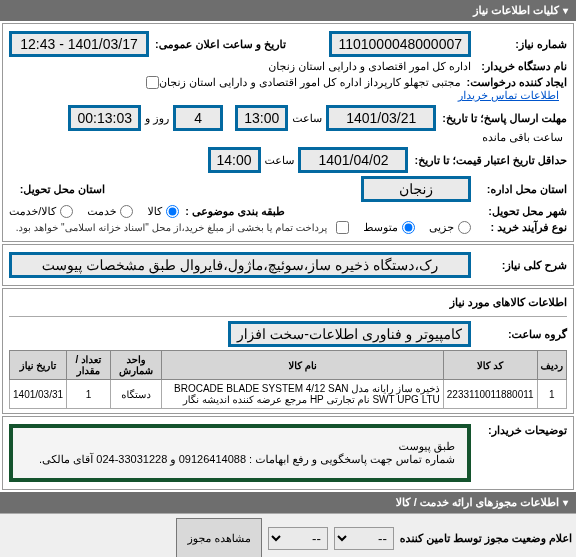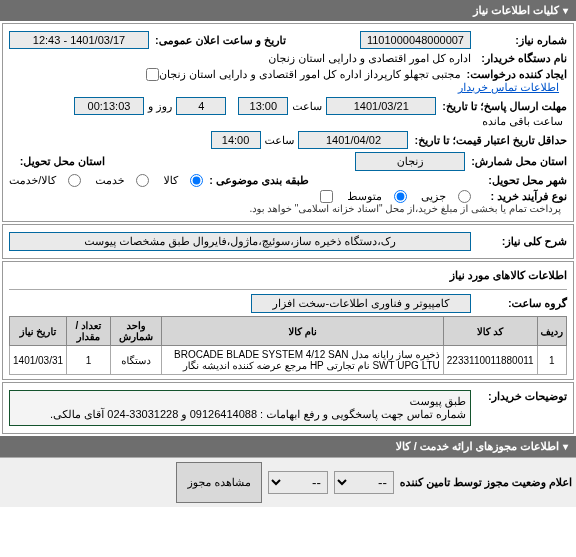--- a/index.html
+++ b/index.html
@@ -3,27 +3,27 @@
 <meta charset="utf-8">
 <style>
 * { box-sizing: border-box; margin: 0; padding: 0; }
 body { font-family: Tahoma, Arial, sans-serif; font-size: 11px; background: #fff; direction: rtl; }
 .wrap { width: 576px; background: #fff; }
 .hdr { background: #6e6e6e; color: #fff; padding: 4px 8px; font-weight: bold; display: flex; align-items: center; }
 .chev { font-size: 10px; margin-left: 4px; }
 .box { border: 1px solid #999; margin: 2px; padding: 4px 6px; background: #fff; }
 .row { display: flex; align-items: center; margin: 3px 0; flex-wrap: wrap; }
 .lbl { font-weight: bold; margin-left: 6px; min-width: 90px; text-align: right; }
-.fld { background: #eaeaea; border: 1px solid #0369a1; padding: 2px 6px; min-width: 110px; text-align: center; font-size: 11px; }
+.fld { background: #eaeaea; border: 3px solid #0369a1; padding: 2px 6px; min-width: 110px; text-align: center; font-size: 14px; }
 .fld-w { min-width: 220px; text-align: center; }
 .fld-s { min-width: 50px; }
 .link { color: #0055cc; cursor: pointer; margin-right: 8px; text-decoration: underline; margin-left: 37px; }
 .chk { margin-left: 3px; vertical-align: middle; }
 .radio-grp { display: flex; gap: 14px; align-items: center; }
-.radio-item { display: flex; align-items: center; gap: 12px; }
+.radio-item { display: flex; align-items: center; gap: 4px; }
 input[type=radio] { margin: 0; }
 .note { font-size: 10px; color: #333; margin-right: 6px; }
 .tbl { width: 100%; border-collapse: collapse; font-size: 10px; }
 .tbl th { background: #d6d6d6; border: 1px solid #888; padding: 3px; font-weight: bold; }
 .tbl td { border: 1px solid #aaa; padding: 3px; text-align: center; background: #fff; }
 .sep { border: none; border-top: 1px solid #aaa; margin: 4px 0; }
 .btn { background: #d9d9d9; border: 1px solid #777; padding: 13px 10px; cursor: pointer; font-size: 11px; }
 .sub { font-weight: bold; padding: 3px 0; }
 .sel { background: #eaeaea; border: 1px solid #999; padding: 2px; min-width: 60px; }
 .bot { background: #efefef; border-top: 1px solid #aaa; padding: 4px; display: flex; justify-content: space-between; align-items: center; }
@@ -68,21 +68,21 @@
       <span class="fld" style="min-width:70px">00:13:03</span>
       <span style="margin-right:4px">ساعت باقی مانده</span>
     </div>
     <div class="row">
       <span class="lbl">حداقل تاریخ اعتبار قیمت؛ تا تاریخ:</span>
       <span class="fld">1401/04/02</span>
       <span style="margin:0 4px">ساعت</span>
       <span class="fld fld-s">14:00</span>
     </div>
     <div class="row">
-      <span class="lbl">استان محل شمارش:</span>
+      <span class="lbl">استان محل اداره:</span>
       <span class="fld">زنجان</span>
       <span style="flex:1"></span>
       <span class="lbl">استان محل تحویل:</span>
     </div>
     <div class="row">
       <span class="lbl">شهر محل تحویل:</span>
       <span style="flex:1"></span>
       <span class="lbl">طبقه بندی موضوعی :</span>
       <div class="radio-grp">
         <label class="radio-item">
@@ -150,21 +150,21 @@
           <td>1</td>
           <td>1401/03/31</td>
         </tr>
       </tbody>
     </table>
   </div>
 
   <div class="box">
     <div class="row" style="align-items:flex-start">
       <span class="lbl">توضیحات خریدار:</span>
-      <div style="flex:1;border:1px solid #14532d;background:#f4f4f4;padding:4px;text-align:right">
+      <div style="flex:1;border:4px solid #14532d;background:#f4f4f4;padding:12px;text-align:right">
         <div>طبق پیوست</div>
         <div>شماره تماس جهت پاسخگویی و رفع ابهامات :  09126414088 و 33031228-024 آقای مالکی.</div>
       </div>
     </div>
   </div>
 
   <div class="hdr">
     <span class="chev">▾</span>
     <span>اطلاعات مجوزهای ارائه خدمت / کالا</span>
   </div>

